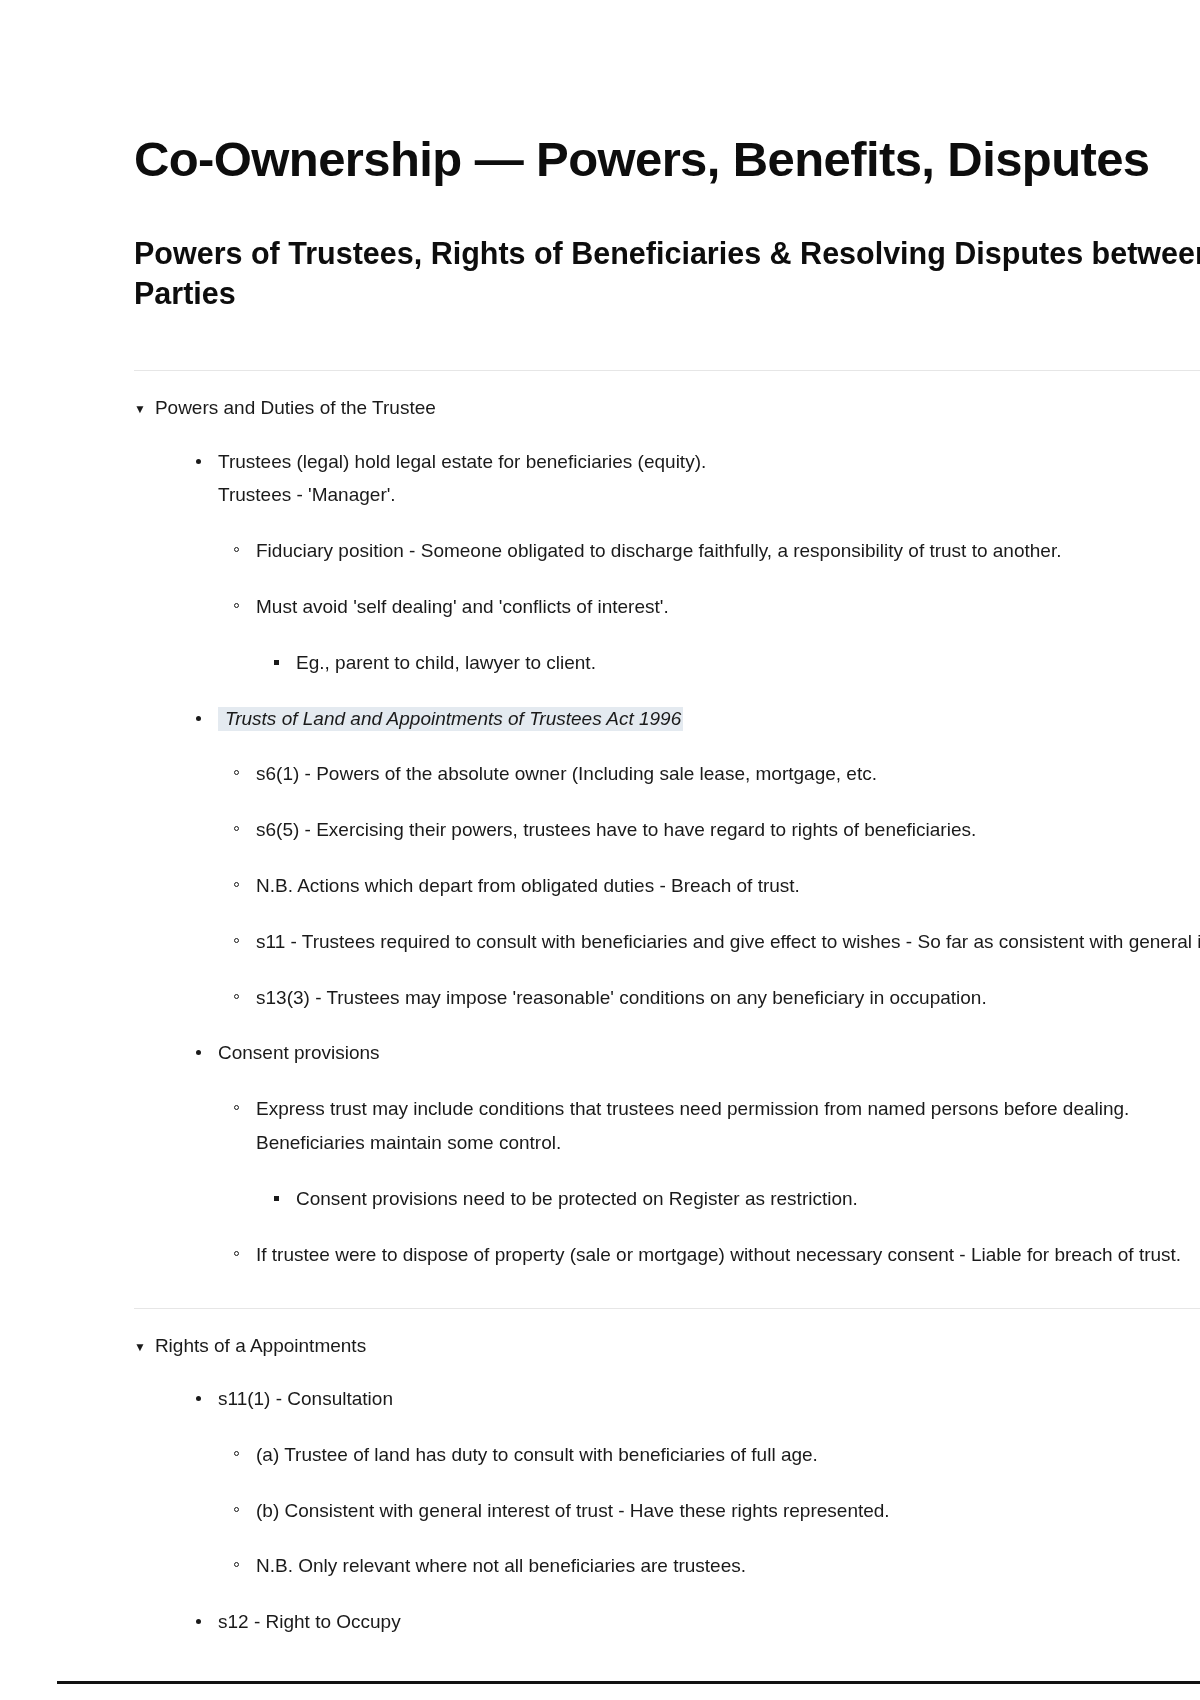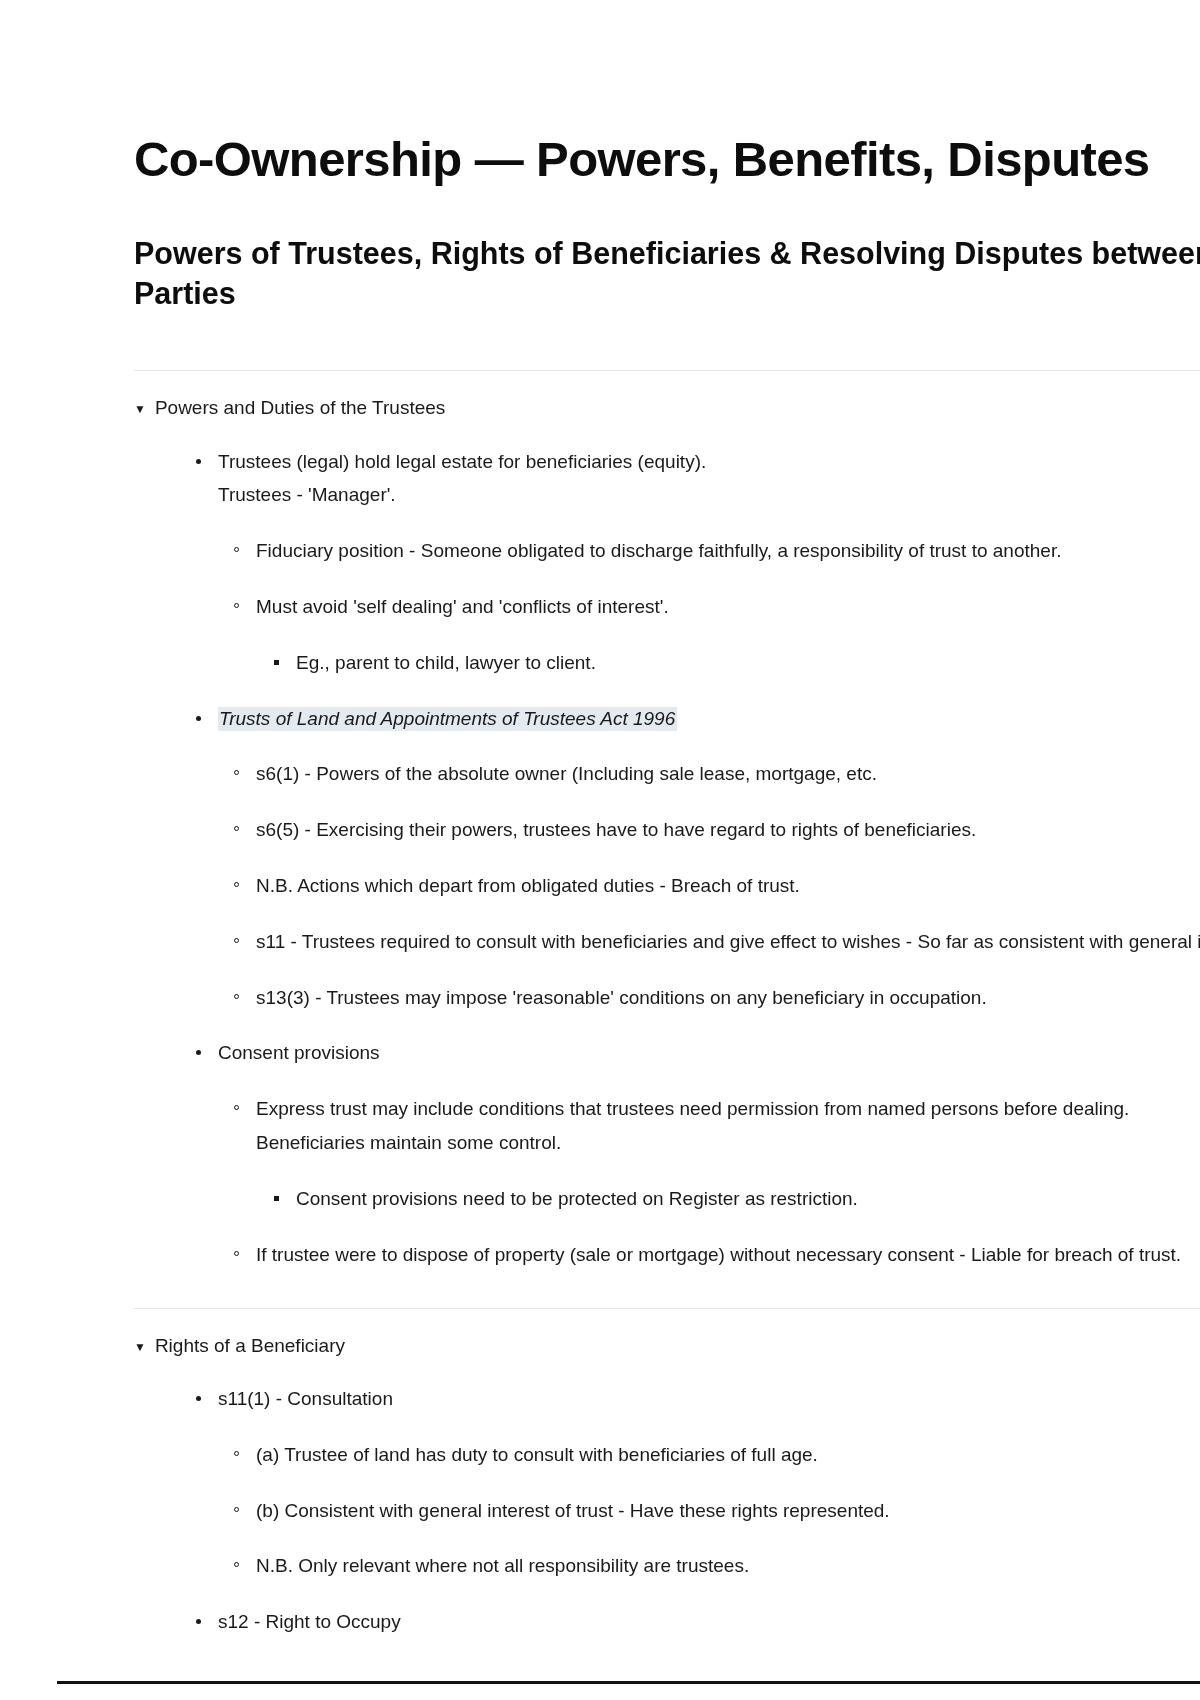--- a/index.html
+++ b/index.html
@@ -140,21 +140,21 @@
   }
 
   .txt {
     white-space: pre-line;
     max-width: 1320px;
   }
 
   .hl {
     background: #e4eaf0;
     font-style: italic;
-    padding: 1px 2px 2px 1px;
+    padding: 1px 2px 2px 7px;
   }
 
   b, .bold { font-weight: normal; }
 
   .bottom-rule {
     position: absolute;
     left: 57px;
     top: 1681px;
     width: 1403px;
     height: 3px;
@@ -168,21 +168,21 @@
 
   <h1 class="doc-title">Co-Ownership — Powers, Benefits, Disputes</h1>
 
   <h2 class="doc-subtitle">Powers of Trustees, Rights of Beneficiaries &amp; Resolving Disputes between Parties</h2>
 
   <hr class="section-divider divider-top">
 
   <div class="section">
     <div class="section-head">
       <span class="caret">▼</span>
-      <span>Powers and Duties of the Trustees</span>
+      <span>Powers and Duties of the Trustee</span>
     </div>
 
     <ul class="lvl1">
 
       <li>
         <span class="txt">Trustees (legal) hold legal estate for beneficiaries (equity).
 Trustees - 'Manager'.</span>
         <ul class="lvl2">
           <li>
             <span class="txt">Fiduciary position - Someone obligated to discharge faithfully, a responsibility of trust to another.</span>
@@ -238,35 +238,35 @@
       </li>
 
     </ul>
   </div>
 
   <hr class="section-divider divider-mid">
 
   <div class="section">
     <div class="section-head">
       <span class="caret">▼</span>
-      <span>Rights of a Beneficiary</span>
+      <span>Rights of a Appointments</span>
     </div>
 
     <ul class="lvl1">
       <li>
         <span class="txt">s11(1) - Consultation</span>
         <ul class="lvl2">
           <li>
             <span class="txt">(a) Trustee of land has duty to consult with beneficiaries of full age.</span>
           </li>
           <li>
             <span class="txt">(b) Consistent with general interest of trust - Have these rights represented.</span>
           </li>
           <li>
-            <span class="txt"><b>N.B.</b><span> Only relevant where not all responsibility are trustees.</span></span>
+            <span class="txt"><b>N.B.</b><span> Only relevant where not all beneficiaries are trustees.</span></span>
           </li>
         </ul>
       </li>
       <li>
         <span class="txt">s12 - Right to Occupy</span>
       </li>
     </ul>
   </div>
 
   <div class="bottom-rule"></div>

